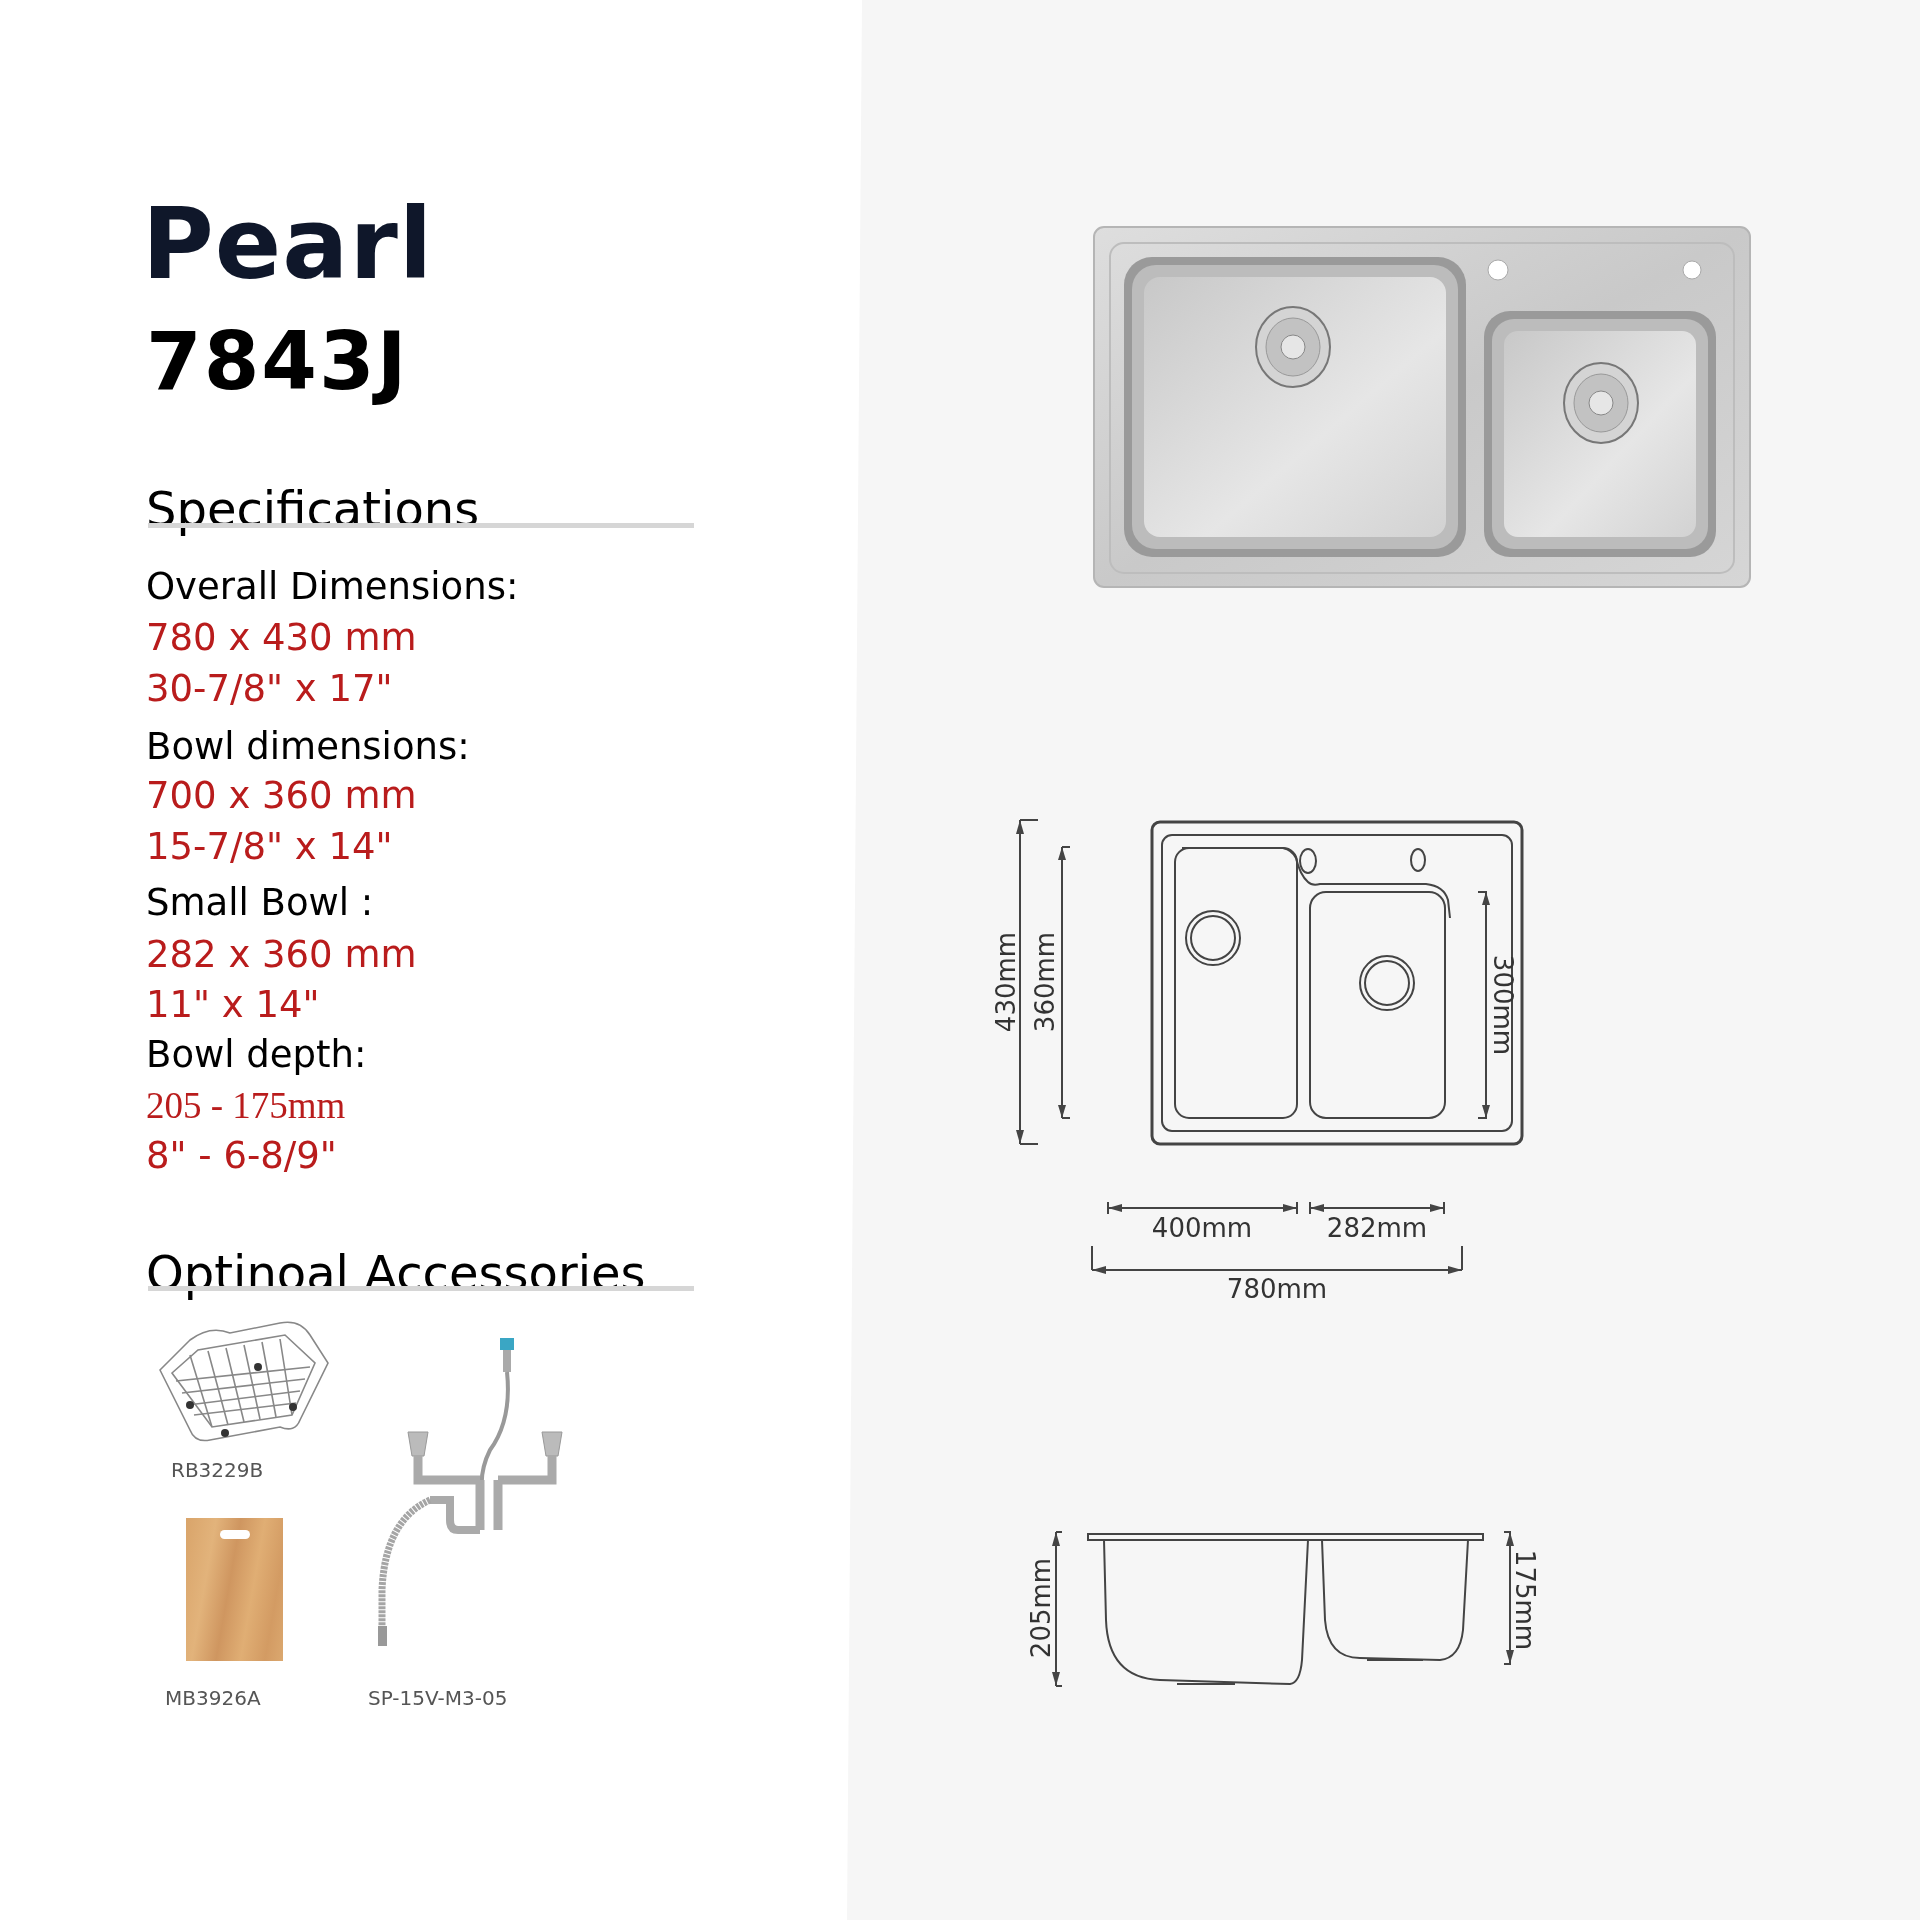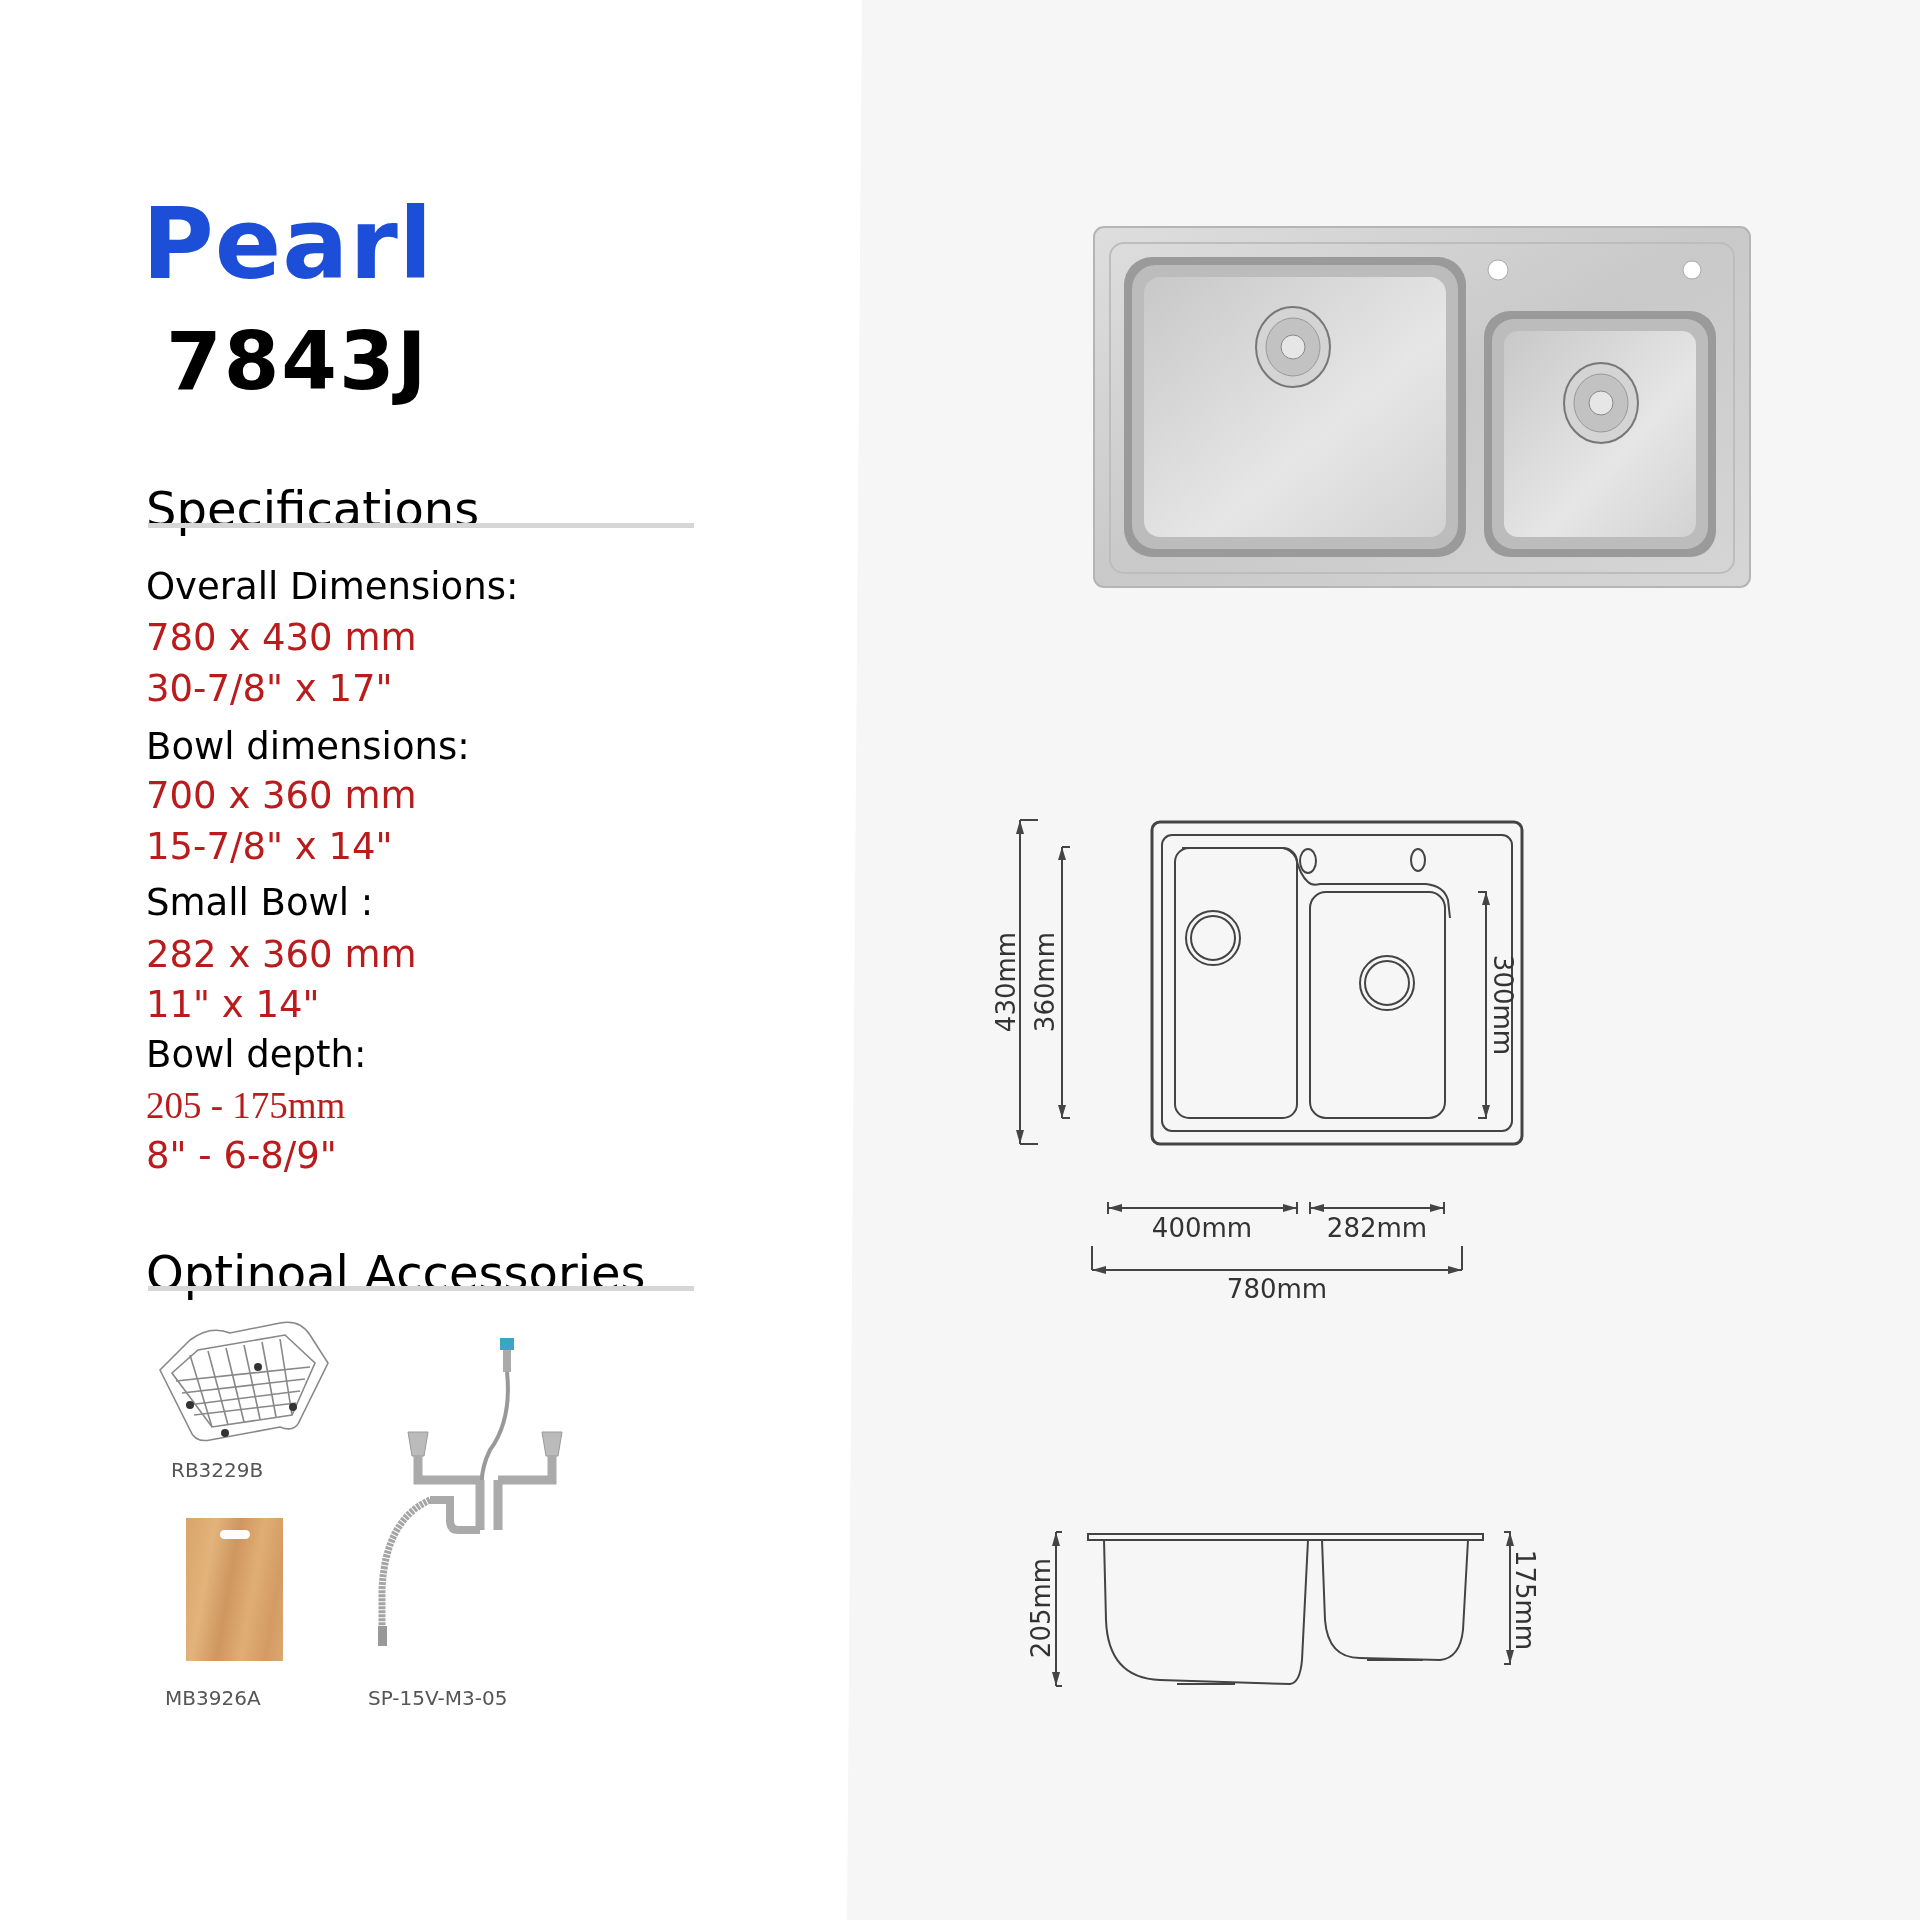--- a/index.html
+++ b/index.html
@@ -1,20 +1,20 @@
 <!DOCTYPE html>
 <html><head>
 <meta charset="utf-8">
 <style>
   html,body{margin:0;padding:0;}
   body{width:1920px;height:1920px;position:relative;overflow:hidden;background:#ffffff;font-family:"DejaVu Sans","Liberation Sans",sans-serif;}
   .right-panel{position:absolute;left:0;top:0;width:1920px;height:1920px;background:#f6f6f6;clip-path:polygon(862px 0,1920px 0,1920px 1920px,847px 1920px);}
   .abs{position:absolute;}
-  .title{left:142px;top:195px;font-size:98px;font-weight:bold;color:#1d4ed8;letter-spacing:1px;line-height:1;}
-  .model{left:146px;top:322px;font-size:80px;font-weight:bold;color:#000;letter-spacing:2px;line-height:1;margin-left:20px;}
+  .title{left:142px;top:195px;font-size:98px;font-weight:bold;color:#0f172a;letter-spacing:1px;line-height:1;}
+  .model{left:146px;top:322px;font-size:80px;font-weight:bold;color:#000;letter-spacing:2px;line-height:1;}
   .section-h{font-size:48px;color:#000;line-height:1;margin-top:33px;}
   .rule{height:5px;background:#d6d6d6;width:546px;left:148px;}
   .spec-label{font-size:37px;color:#000;left:146px;line-height:1;}
   .spec-val{font-size:37px;color:#b91c1c;left:146px;line-height:1;}
   .acc-label{font-size:20px;color:#555;line-height:1;}
   .dim-text{font-family:"DejaVu Sans",sans-serif;font-size:26px;fill:#333;}
 </style>
 </head>
 <body>
 

